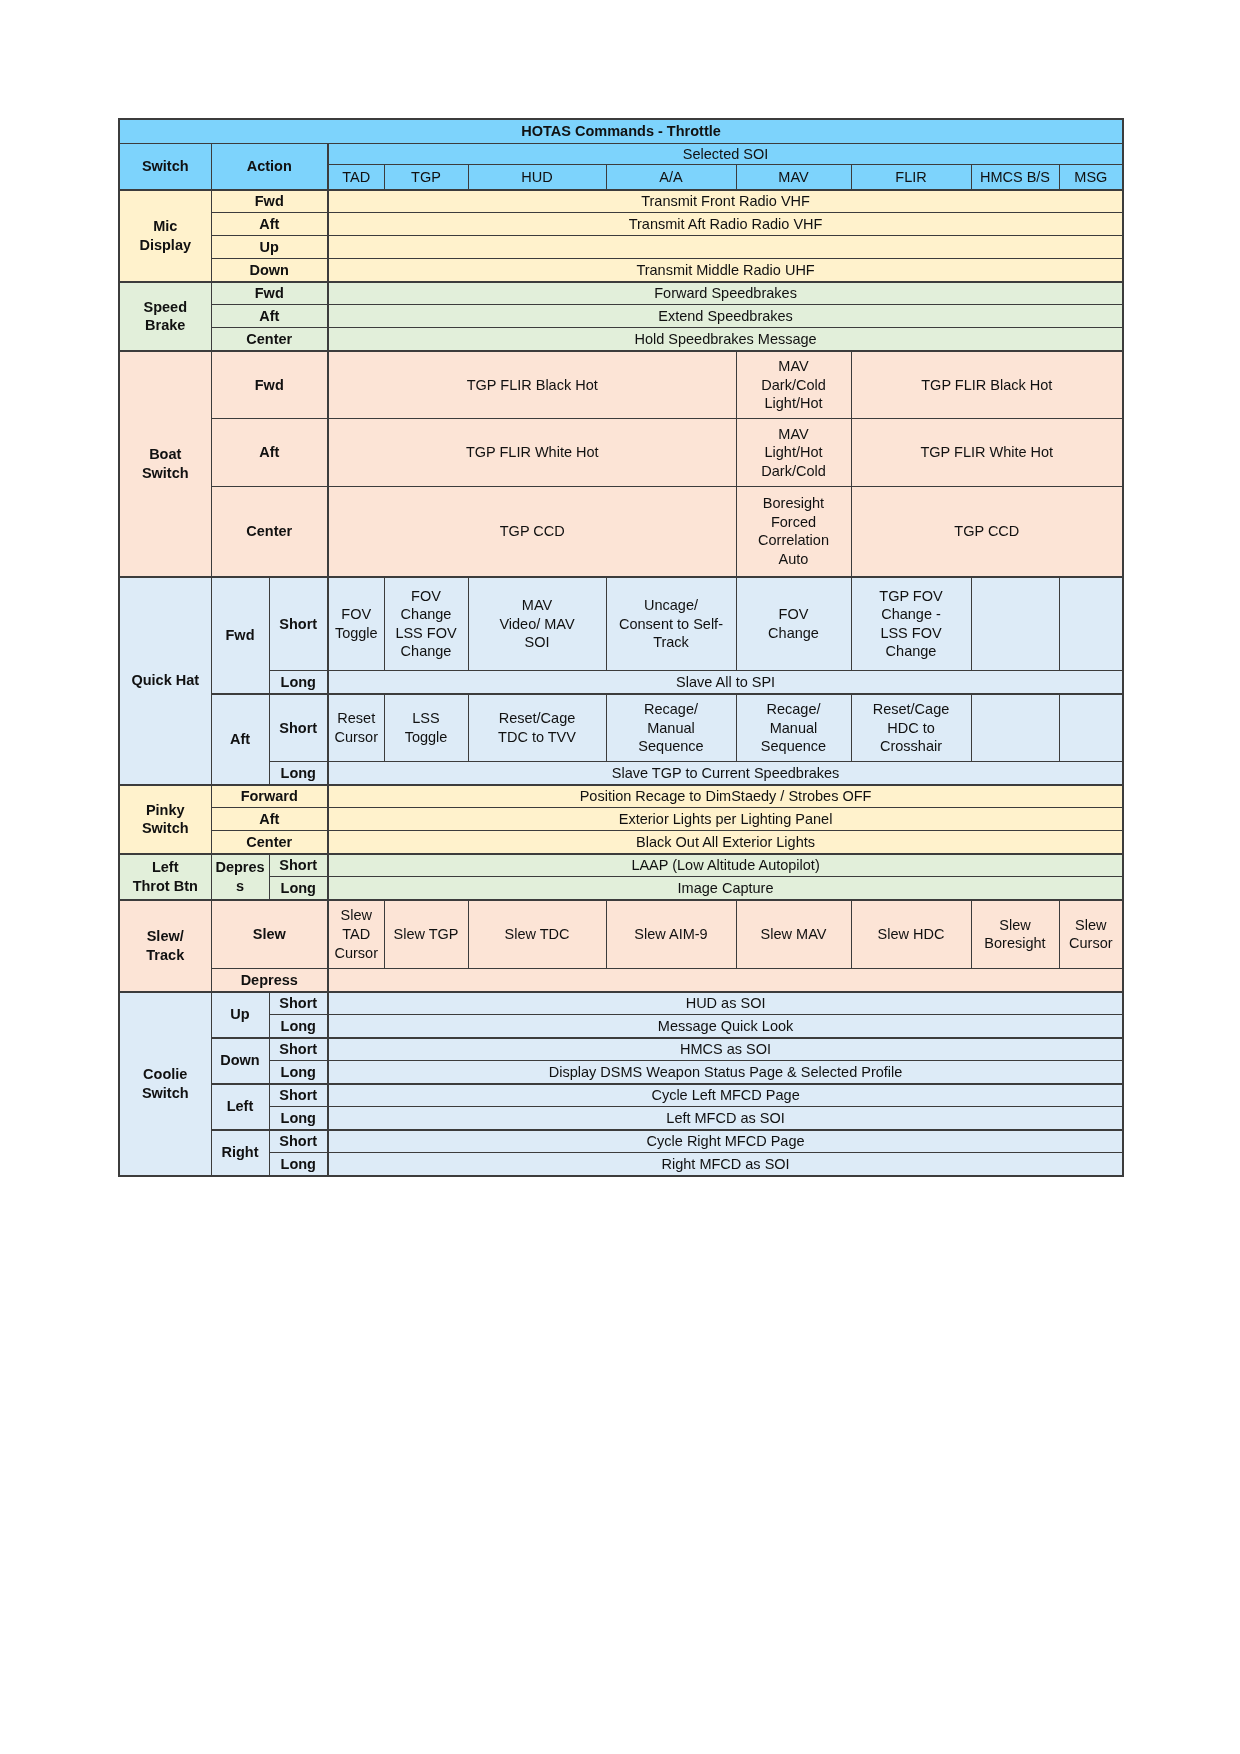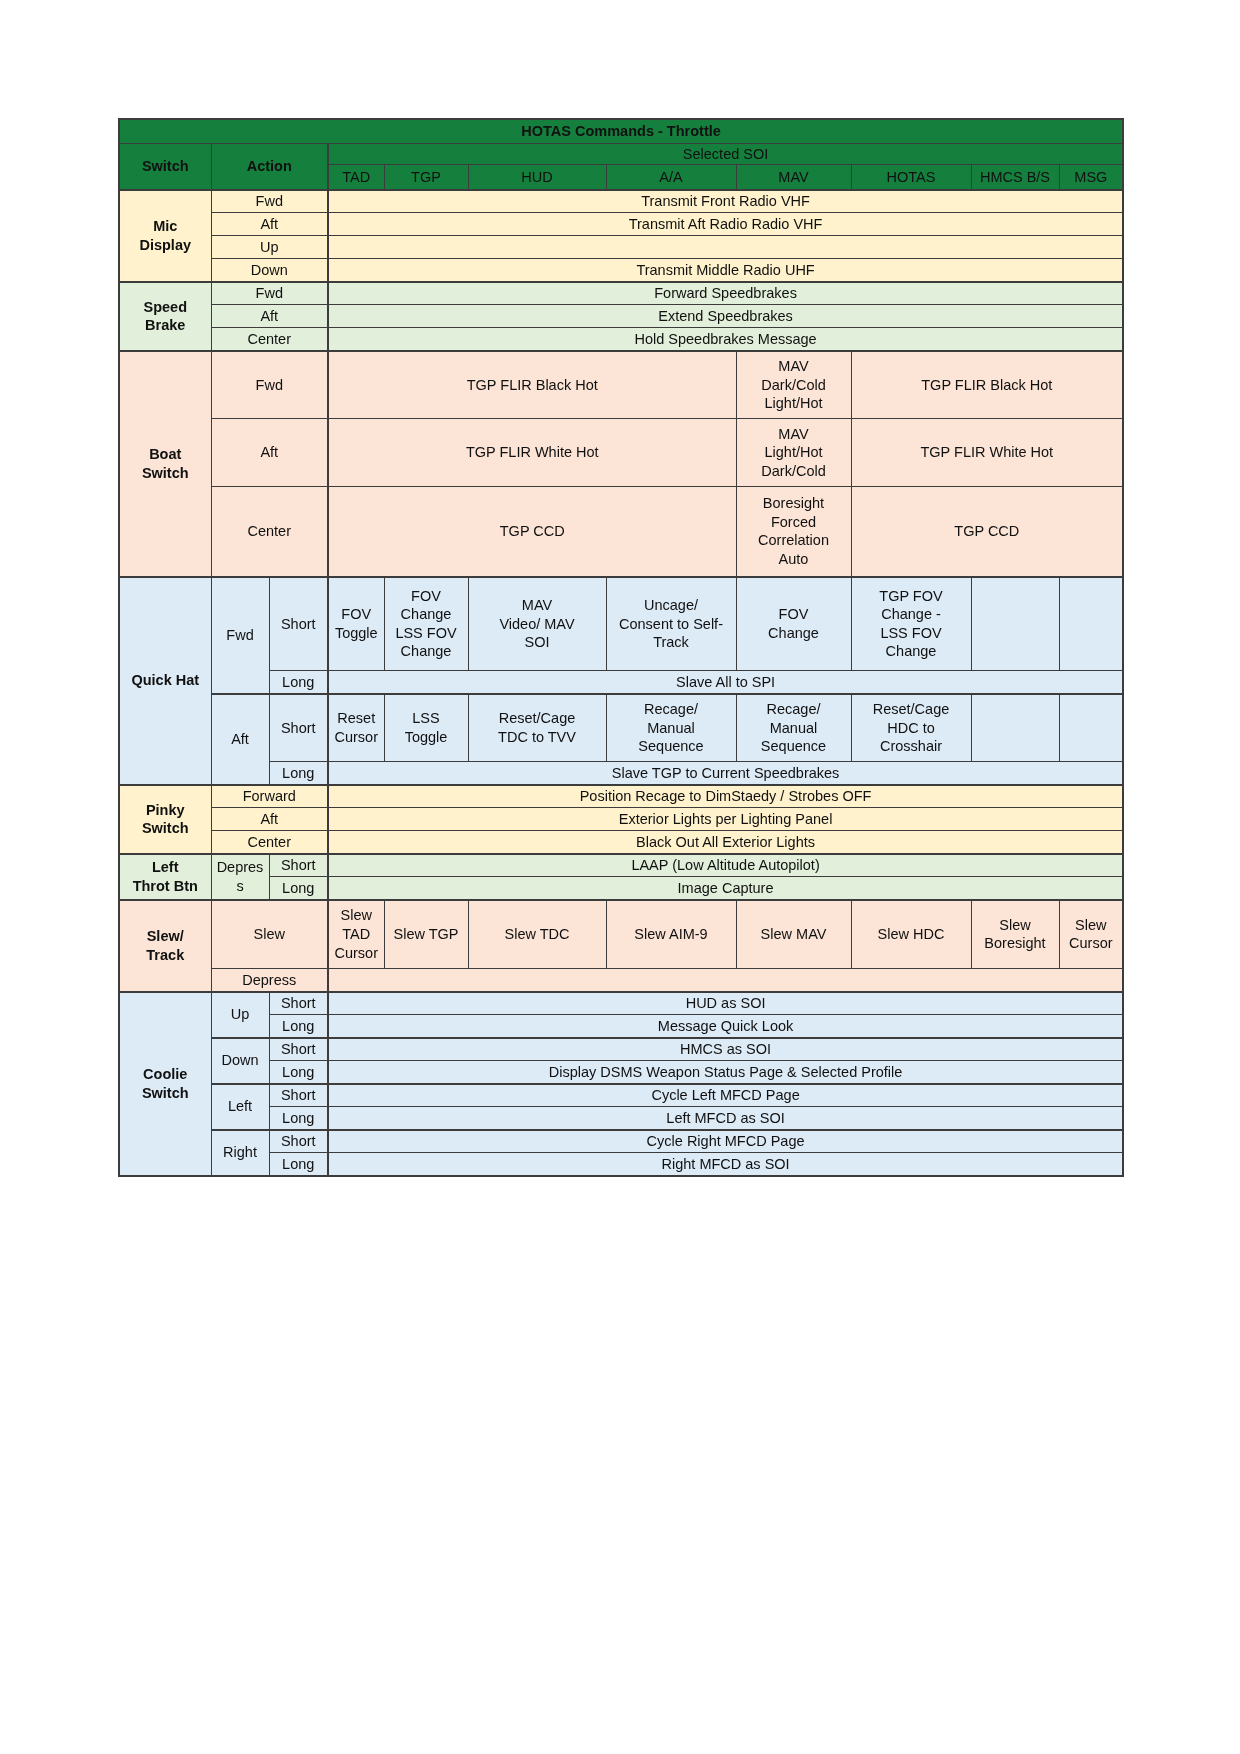--- a/index.html
+++ b/index.html
@@ -1,25 +1,25 @@
 <!DOCTYPE html>
 <html style="--c-yellow: #FFF2CC; --c-green: #E2EFDA; --c-peach: #FCE4D6; --c-blue: #DDEBF7; --c-border: #3c3c3c;"><head>
 <meta charset="utf-8">
 <style>
   html,body{margin:0;padding:0;background:#ffffff;}
   .page{position:relative;width:1240px;height:1754px;background:#ffffff;overflow:hidden;
         font-family:"Liberation Sans","DejaVu Sans",sans-serif;}
   table.hotas{position:absolute;left:118px;top:118px;width:1004px;border-collapse:collapse;
-        table-layout:fixed;background:#15803d;border:2.5px solid var(--c-border,#3c3c3c);padding-left:47px;}
+        table-layout:fixed;background:#7dd3fc;border:2.5px solid var(--c-border,#3c3c3c);padding-left:47px;}
   table.hotas td{border:1px solid var(--c-border,#3c3c3c);text-align:center;vertical-align:middle;
         padding:1px 2px;font-size:14.5px;line-height:1.28;color:#111;white-space:pre-line;overflow:hidden;}
   td.title{font-weight:bold;font-size:17px;white-space:nowrap;}
   td.hdr{font-weight:bold;font-size:15px;}
   td.sw{font-weight:bold;}
-  td.act{font-weight:normal;}
+  td.act{font-weight:bold;}
   td.brk{word-break:break-all;}
   .gt{border-top:2.5px solid var(--c-border,#3c3c3c) !important;}
   .vs{border-left:2.5px solid var(--c-border,#3c3c3c) !important;margin-top:27px;}
   tr.g-y td{background:var(--c-yellow,#FFF2CC);}
   tr.g-g td{background:var(--c-green,#E2EFDA);}
   tr.g-p td{background:var(--c-peach,#FCE4D6);}
   tr.g-b td{background:var(--c-blue,#DDEBF7);}
   tr.r21{height:21px;} tr.r23{height:23px;} tr.r24{height:24px;} tr.r25{height:25px;}
   tr.r68{height:68px;} tr.r69{height:69px;} tr.r90{height:90px;} tr.r94{height:94px;}
 </style>
@@ -51,21 +51,21 @@
     <td rowspan="2" class="hdr">Switch</td>
     <td rowspan="2" colspan="2" class="hdr">Action</td>
     <td colspan="8" class="vs">Selected SOI</td>
   </tr>
   <tr class="r25">
     <td class="vs">TAD</td>
     <td>TGP</td>
     <td>HUD</td>
     <td>A/A</td>
     <td>MAV</td>
-    <td>HOTAS</td>
+    <td>FLIR</td>
     <td>HMCS B/S</td>
     <td>MSG</td>
   </tr>
 
   <tr class="g-y r23">
     <td rowspan="4" class="sw gt">Mic
 Display</td>
     <td colspan="2" class="act gt">Fwd</td>
     <td colspan="8" class="vs gt">Transmit Front Radio VHF</td>
   </tr>

